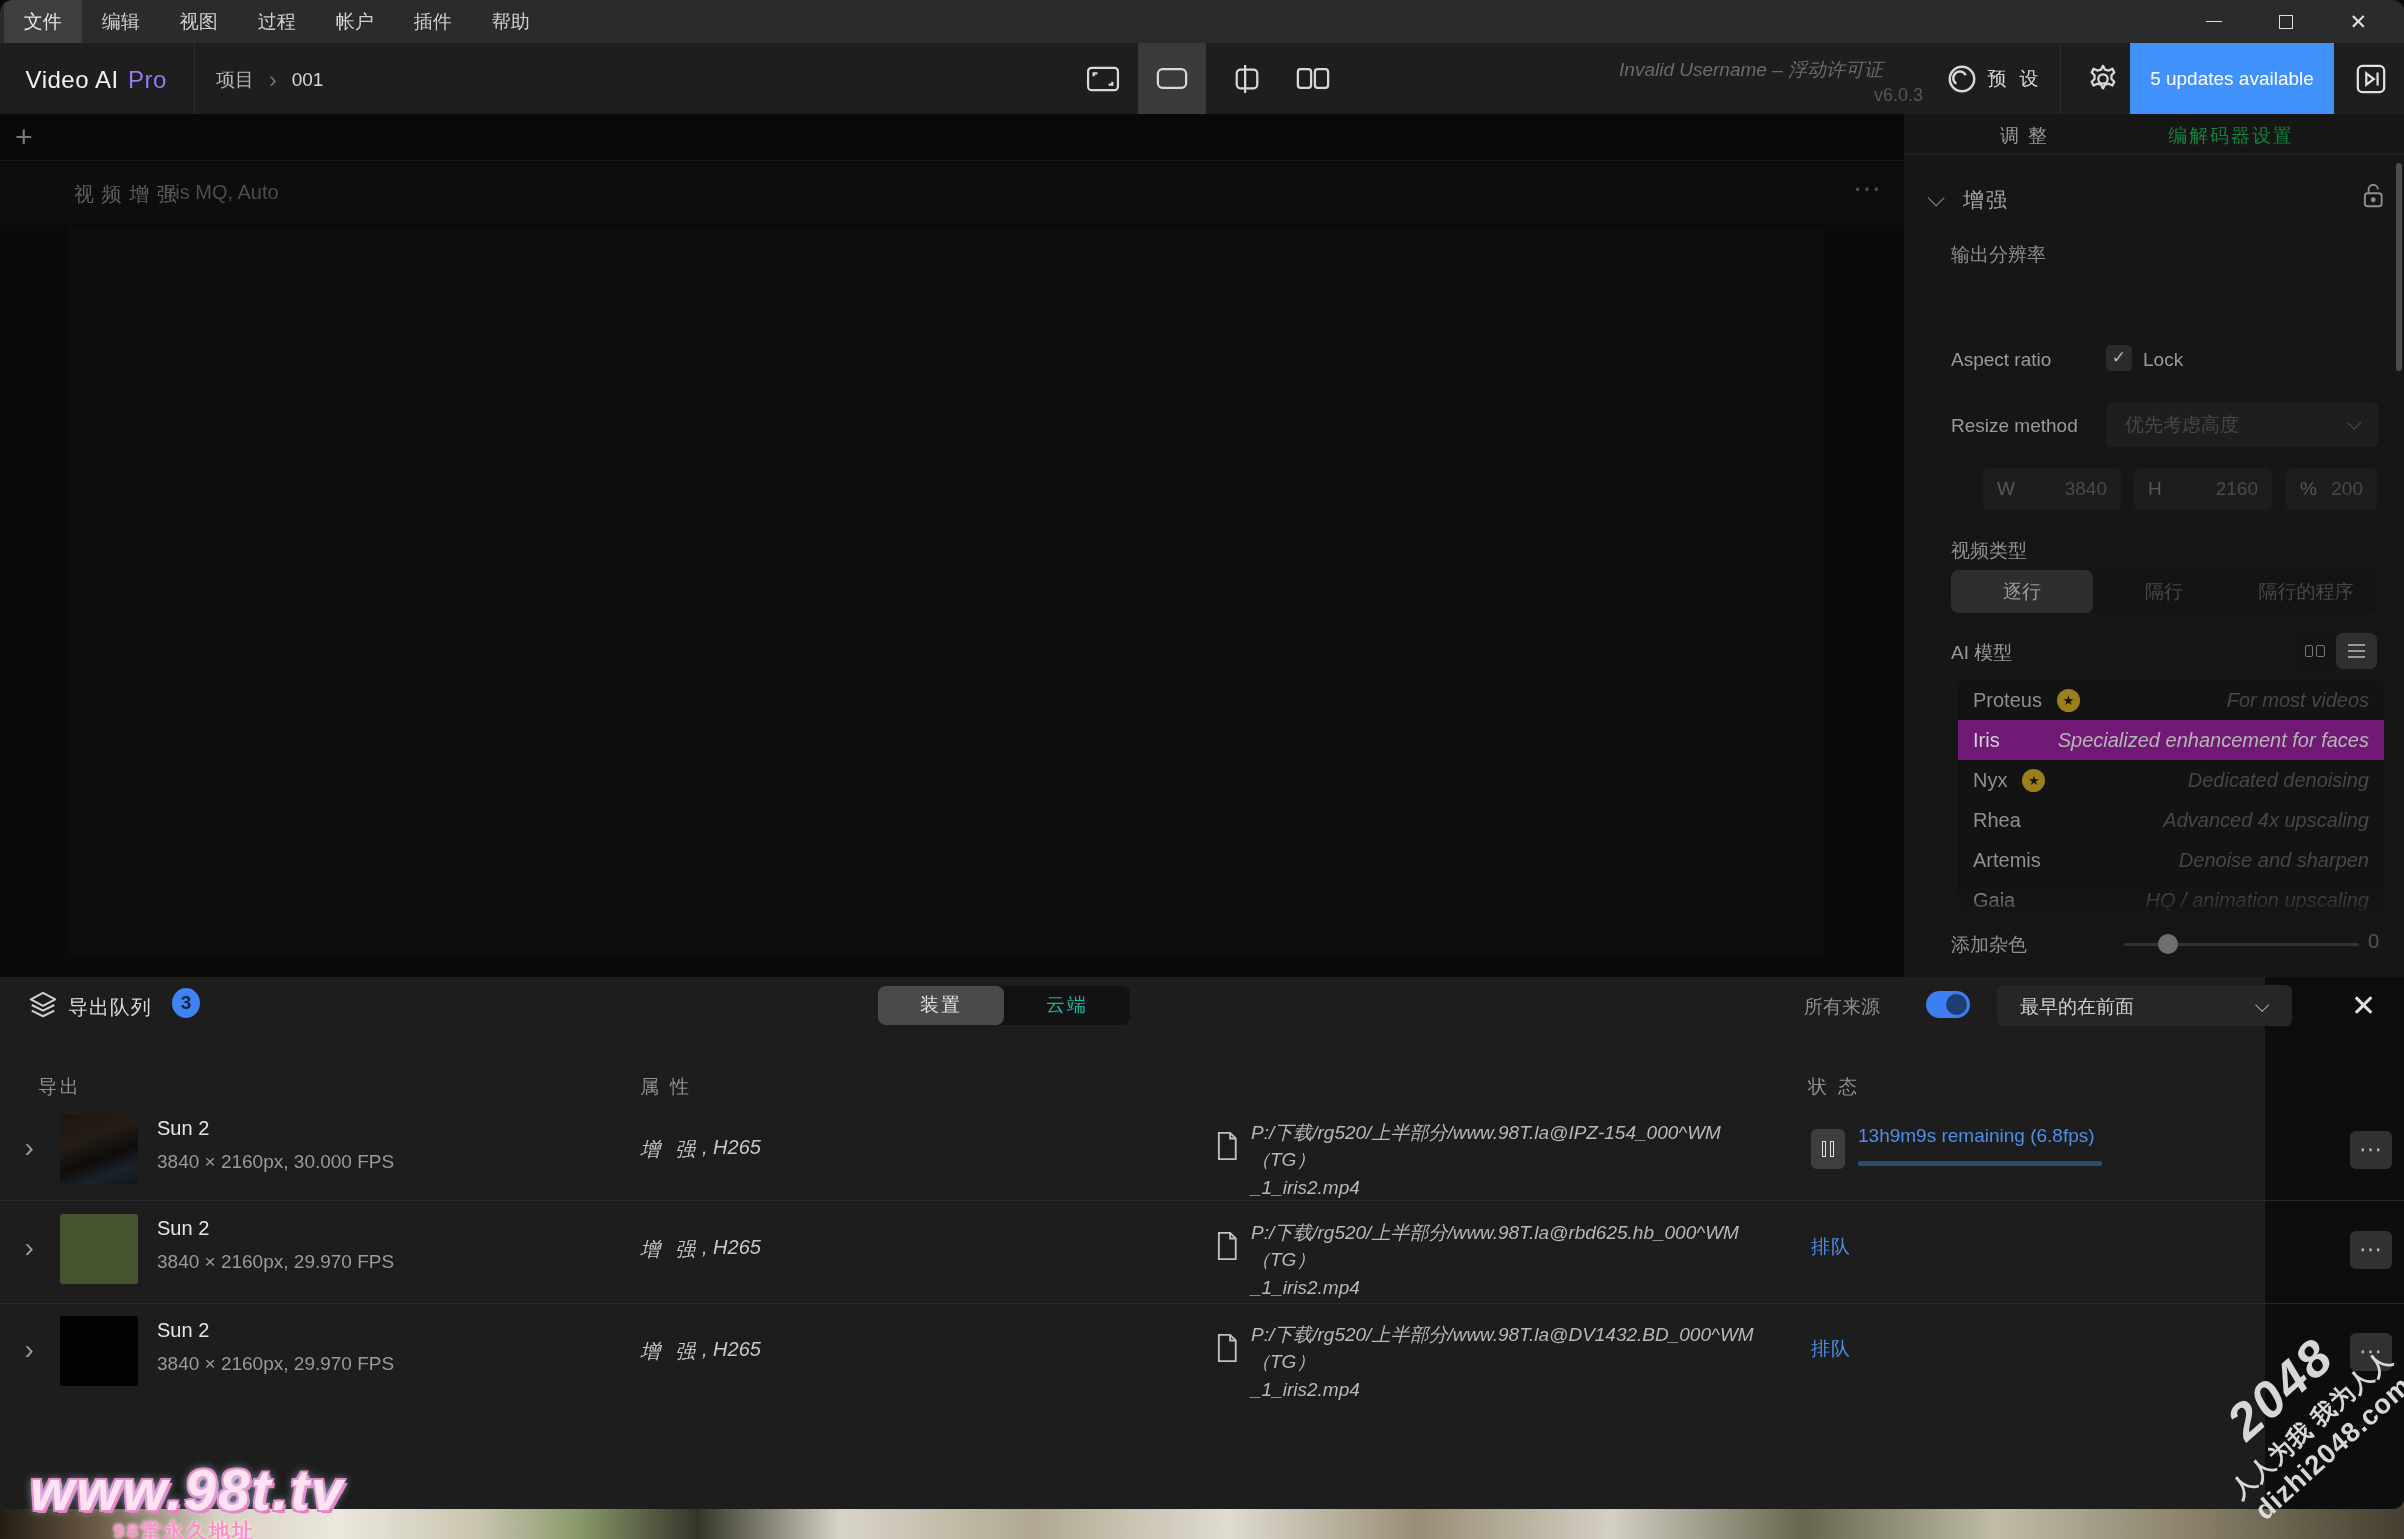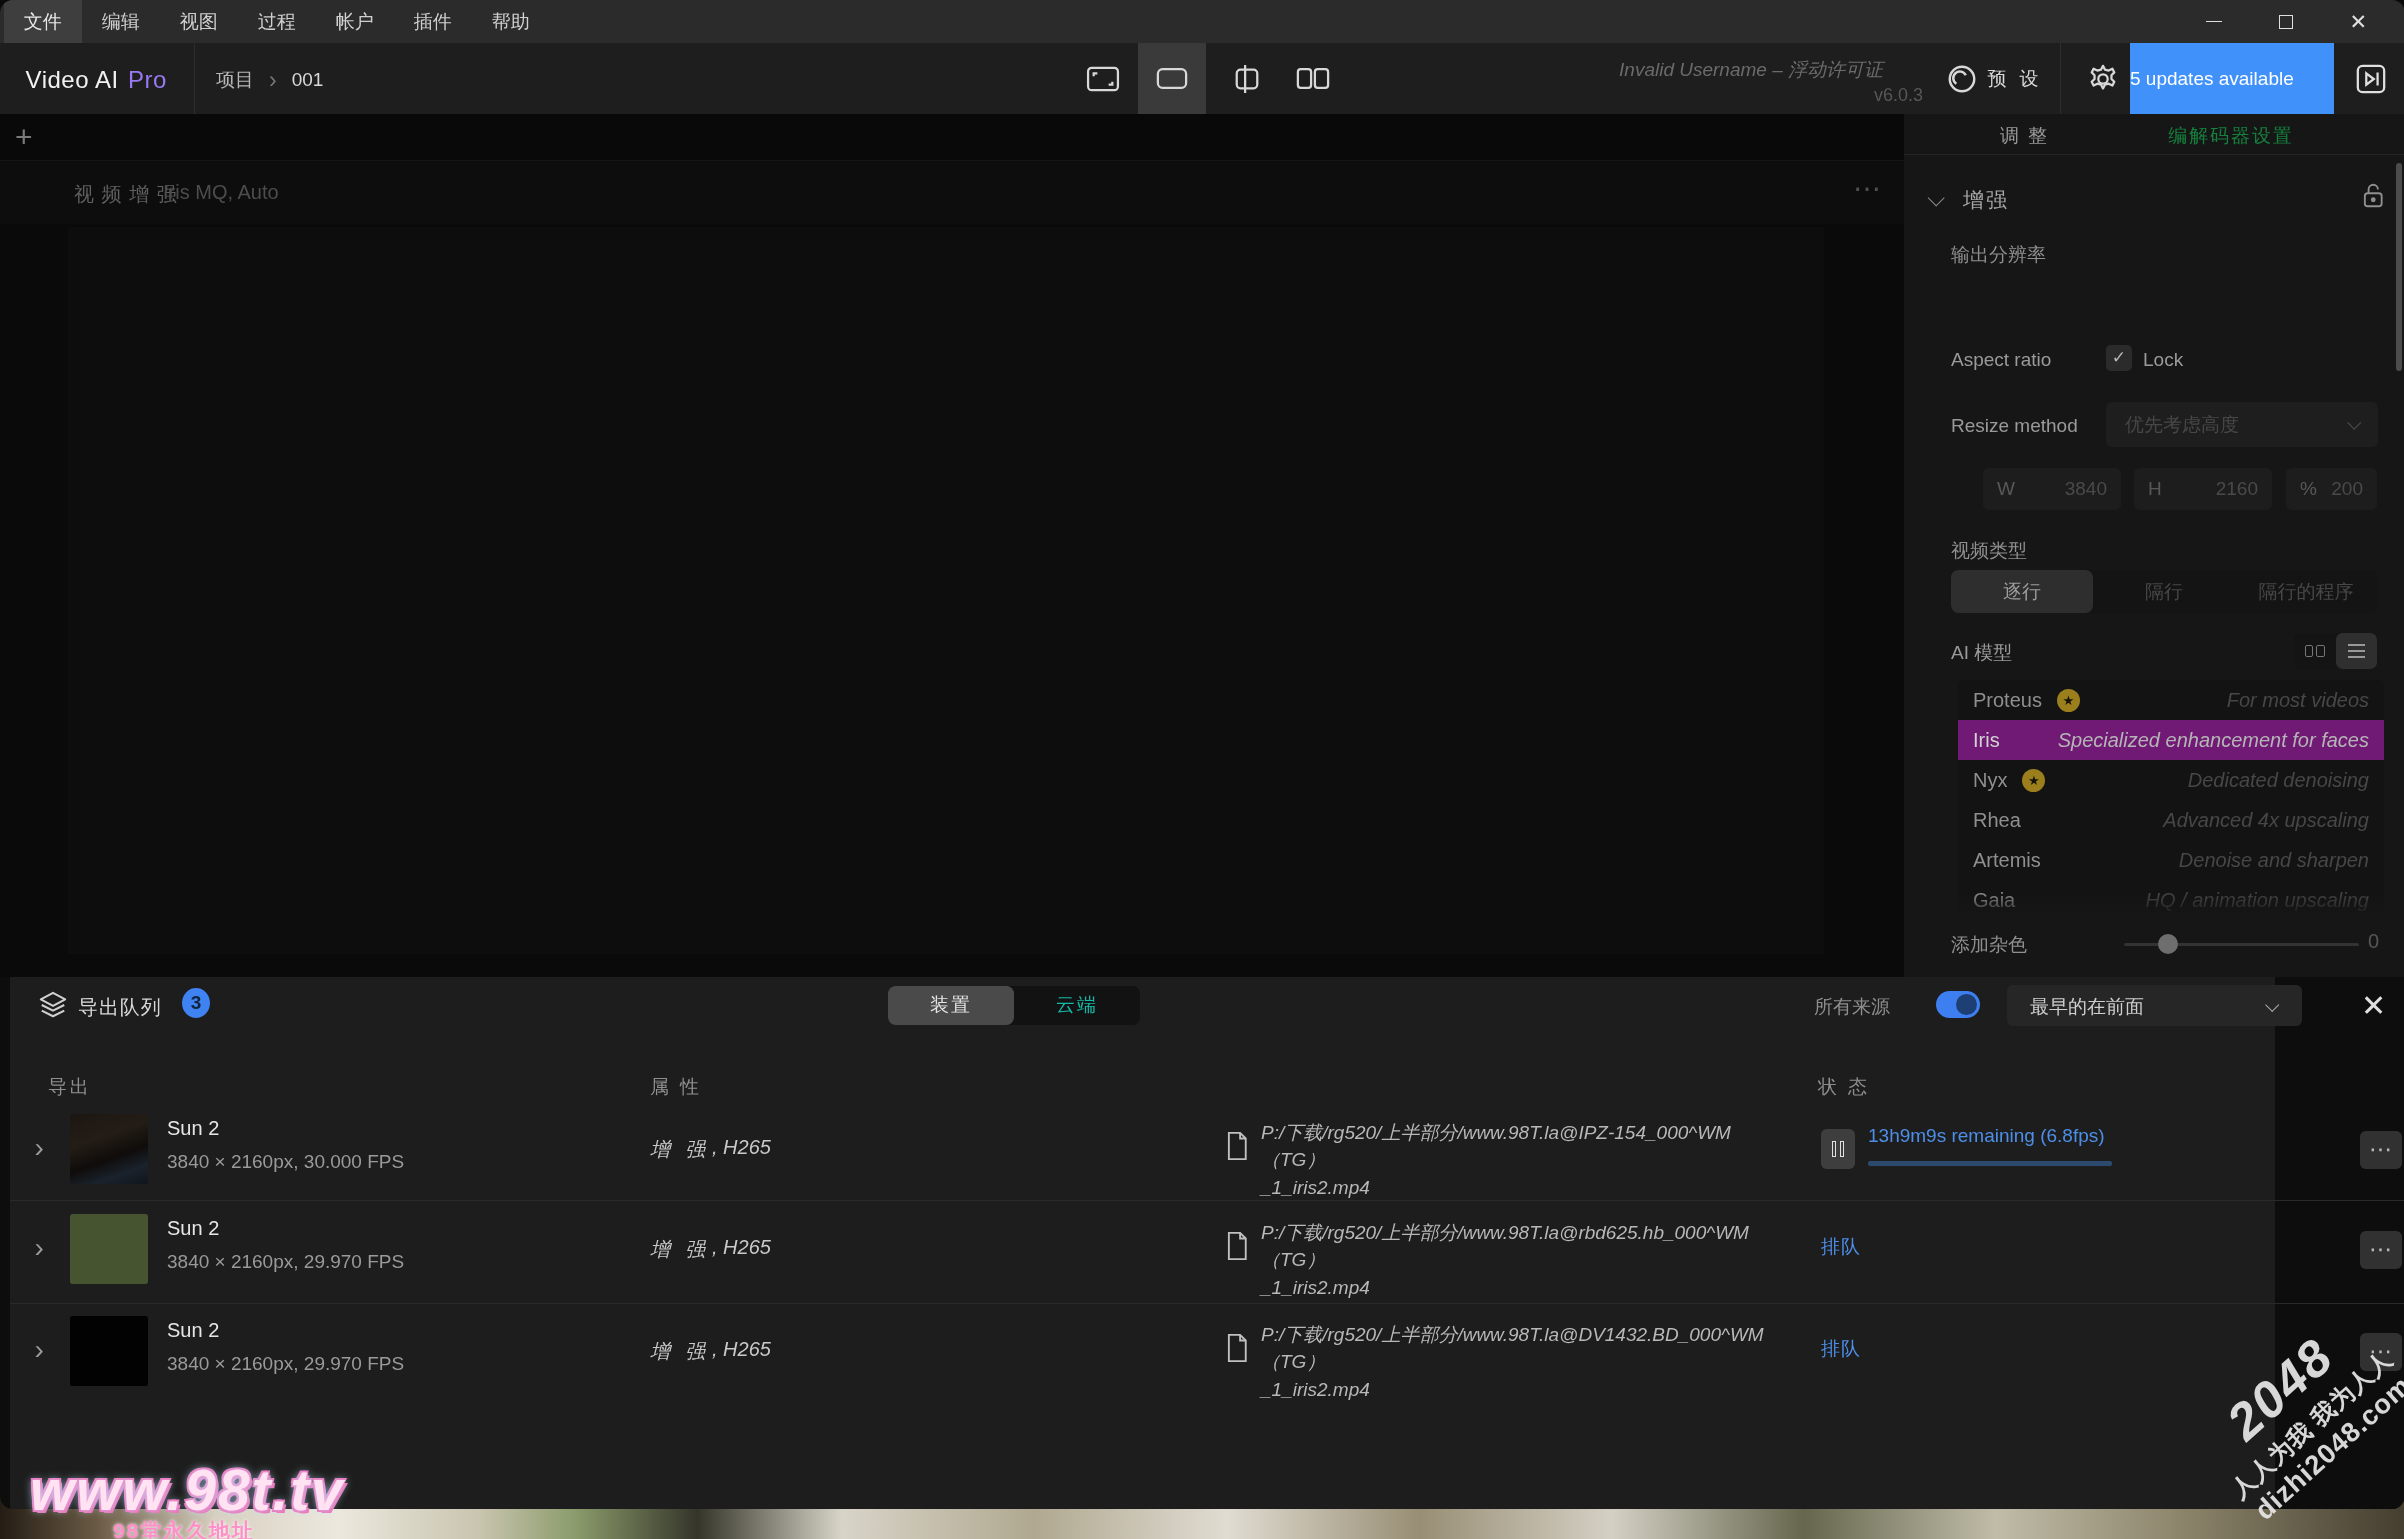--- a/index.html
+++ b/index.html
@@ -31,21 +31,21 @@
 
   .viewbtn { position:absolute; top:0; height:71px; width:68px; display:flex; align-items:center; justify-content:center; }
   .viewbtn.sel { background:#3a3a3a; }
   .viewbtn svg { stroke:#d8d8d8; fill:none; stroke-width:2.4; }
 
   .license { position:absolute; left:1599px; top:14px; width:284px; text-align:right; font-style:italic; color:#6b6b6b; font-size:19px; }
   .version { position:absolute; left:1599px; top:42px; width:324px; text-align:right; color:#575757; font-size:18px; }
   .preset { position:absolute; left:1946px; top:0; height:71px; display:flex; align-items:center; gap:9.5px; color:#d8d8d8; font-size:19px; letter-spacing:3.8px; }
   .hdiv2 { position:absolute; left:2060px; top:0; width:0.9px; height:71px; background:#2d2d2d; }
   .gearbtn { position:absolute; left:2080px; top:0; width:45px; height:71px; display:flex; align-items:center; justify-content:center; }
-  .updates-btn { position:absolute; left:2130px; top:0; width:204px; height:71px; background:#4191fa; color:#fff; font-size:19px; display:flex; align-items:center; justify-content:flex-start; border:none; }
+  .updates-btn { position:absolute; left:2130px; top:0; width:204px; height:71px; background:#4191fa; color:#fff; font-size:19px; display:flex; align-items:center; justify-content:center; border:none; }
   .panel-toggle { position:absolute; left:2354px; top:19px; width:34px; height:34px; display:flex; align-items:center; justify-content:center; }
 
   
   .main { position:absolute; left:0; top:114px; width:1904px; height:863px; background:#0b0b0b; }
   .tabstrip { position:absolute; left:0; top:0; width:100%; height:47px; background:#090909; border-bottom:0.9px solid #161616; }
   .addtab { position:absolute; left:15px; top:5.7px; font-size:30px; color:#7a7a7a; font-weight:300; }
   .fxrow { position:absolute; left:0; top:48px; width:100%; height:62px; background:#0d0d0d; }
   .fxicon { position:absolute; left:26.5px; top:15px; color:#7d7d7d; font-size:23px; font-style:italic;margin-top:48px; }
   .fxlabel { position:absolute; left:74px; top:19px; color:#5f5f5f; font-size:20px; letter-spacing:7.6px; }
   .fxdetail { position:absolute; left:163px; top:19px; color:#4c4c4c; font-size:20px; }
@@ -110,21 +110,21 @@
   .mdesc { margin-left:auto; font-style:italic; font-size:20px; color:#474747; }
   .mrow.sel .mdesc { color:#b5b5b5; }
   .model-fade { position:absolute; left:0; bottom:0; width:100%; height:24.6px; background:linear-gradient(180deg,rgba(19,19,19,0),rgba(22,22,22,.95)); }
 
   .noise-label { left:47px; top:818px; }
   .slider-track { position:absolute; left:220px; top:829px; width:235px; height:2.8px; background:#333; border-radius:1.9px; }
   .slider-knob { position:absolute; left:254px; top:820px; width:20px; height:20px; border-radius:50%; background:#6e6e6e; }
   .noise-val { position:absolute; left:464px; top:816px; font-size:20px; color:#565656; }
 
   
-  .queue { position:absolute; left:10px; top:977px; width:2265px; height:533px; background:#1d1d1d; }
+  .queue { position:absolute; left:0; top:977px; width:2265px; height:533px; background:#1d1d1d; }
   .q-icon { position:absolute; left:28px; top:13.2px; }
   .q-title { position:absolute; left:68px; top:17px; font-size:20px; color:#d8d8d8; letter-spacing:0.9px; }
   .q-badge { position:absolute; left:172px; top:11.4px; width:28px; height:30px; border-radius:50%; background:#3f82f2; color:#10233f; font-size:19px; font-weight:bold; display:flex; align-items:center; justify-content:center; }
   .q-tabs { position:absolute; left:878px; top:8.5px; width:252px; height:39px; background:#121212; border-radius:7.6px; display:flex; }
   .q-tab { flex:1; display:flex; align-items:center; justify-content:center; font-size:19px; color:#14b8a6; letter-spacing:1.9px; }
   .q-tab.sel { background:#4a4a4a; border-radius:7.6px; color:#e4e4e4; }
   .q-sources-label { position:absolute; left:1804px; top:17px; font-size:19px; color:#8f8f8f; }
   .q-toggle { position:absolute; left:1926px; top:14px; width:44px; height:26.5px; background:#3d7ff0; border-radius:14px; }
   .q-toggle .knob { position:absolute; right:2.8px; top:2.8px; width:21px; height:21px; border-radius:50%; background:#1d3f73; }
   .q-sort { position:absolute; left:1997px; top:7.6px; width:295px; height:41px; background:#262626; border-radius:5.7px; }

